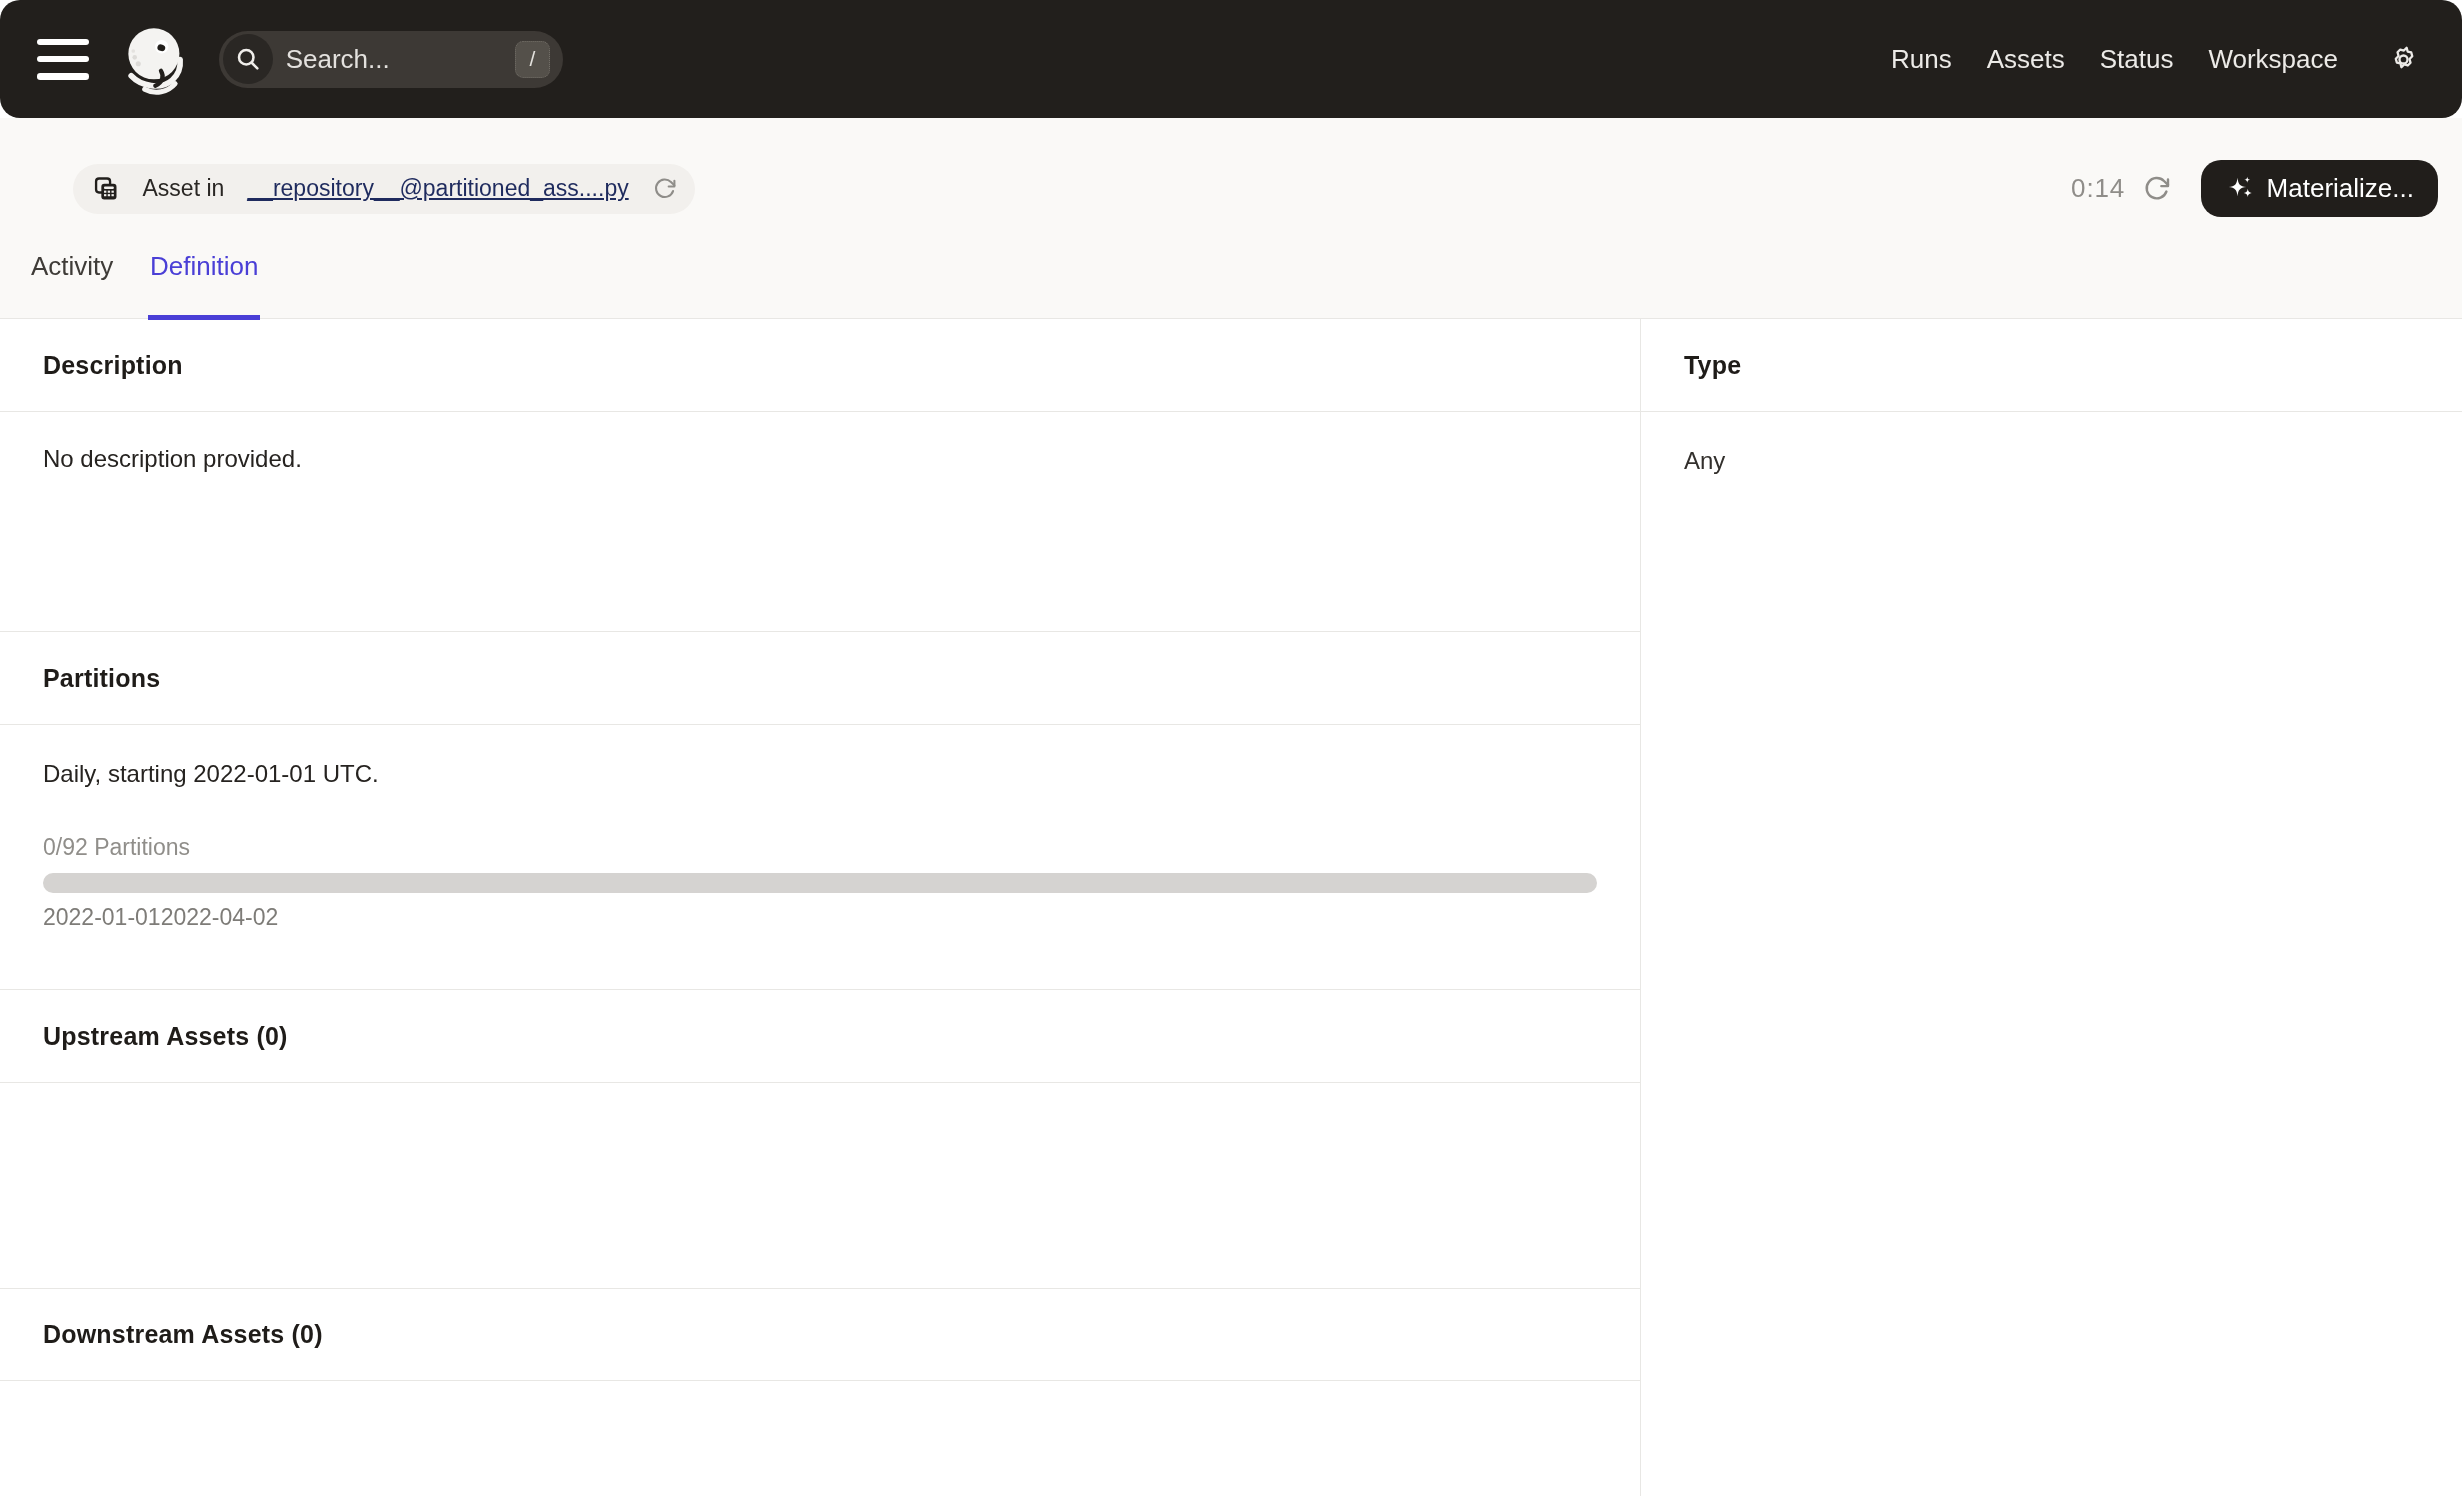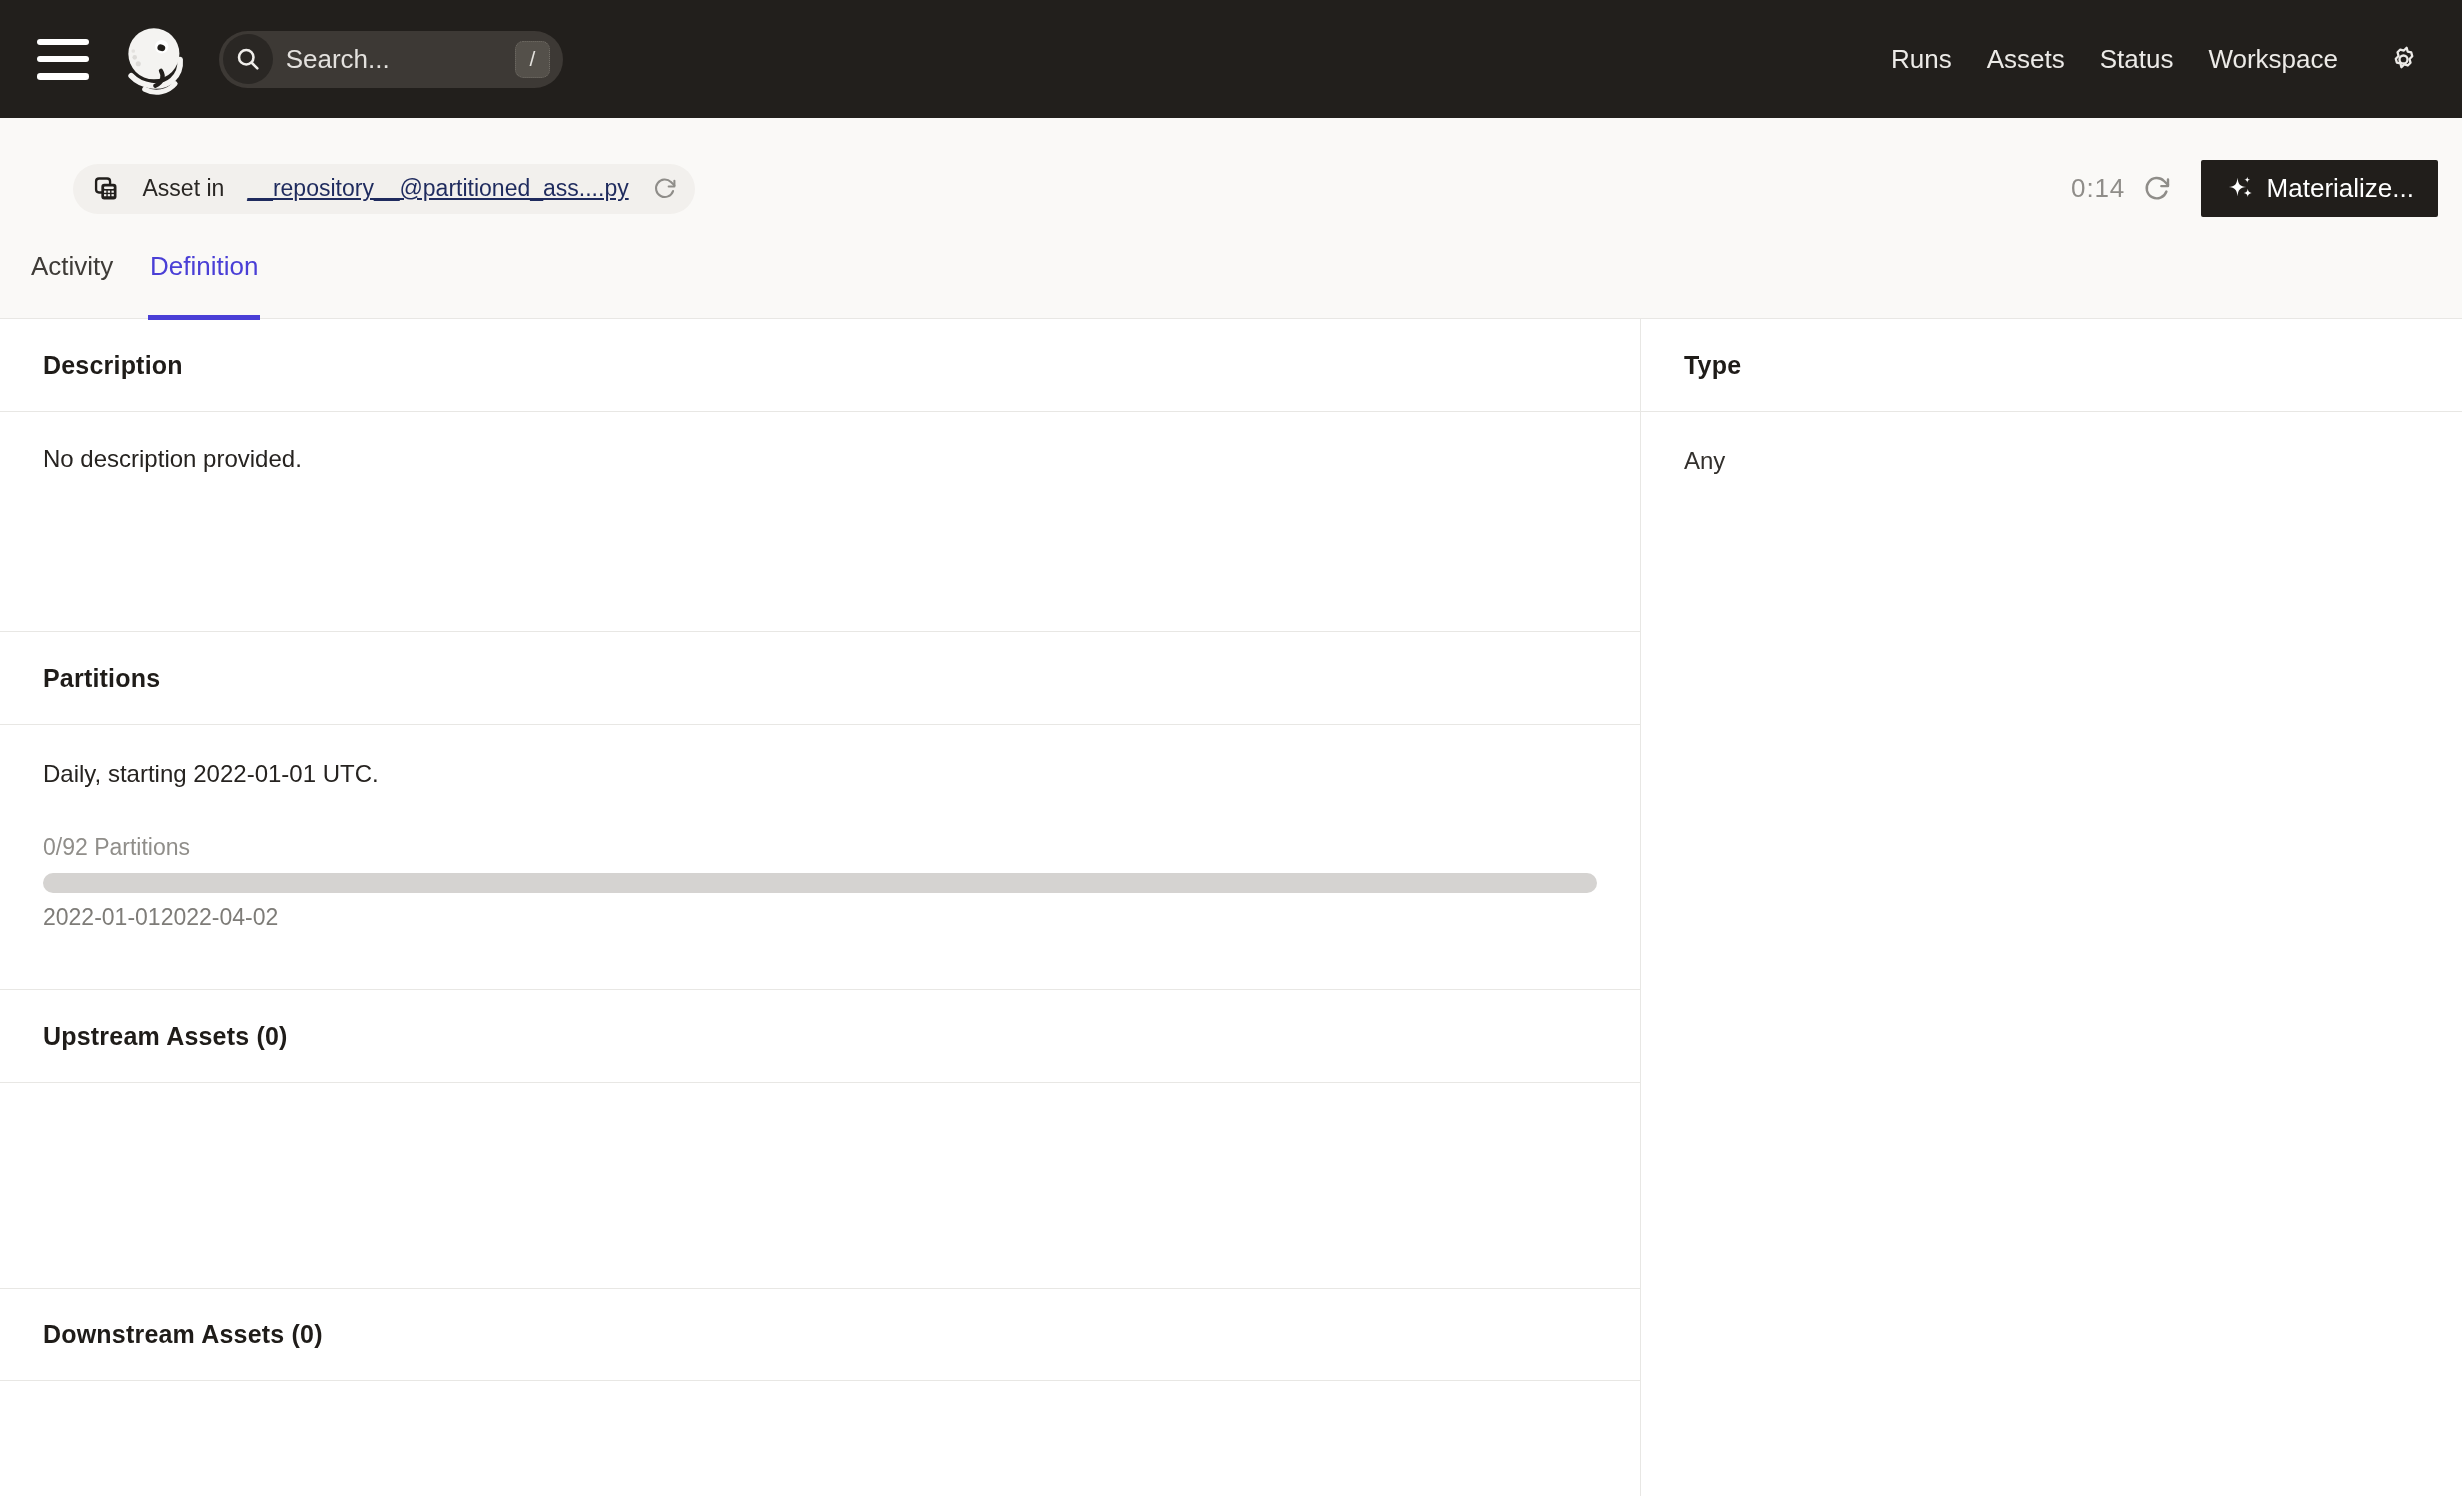--- a/index.html
+++ b/index.html
@@ -18,21 +18,21 @@
   body{
     font-family:"Liberation Sans",sans-serif;
     background:#FFFFFF;
     color:var(--ink);
     position:relative;
   }
 
   
   .topbar{
     height:118px;background:var(--navbar-bg);
-    display:flex;align-items:center;padding:0 43px 0 37px;
+    display:flex;align-items:center;padding:0 43px 0 37px;border-radius:20px;
   }
   .hamburger{width:52px;height:41px;display:flex;flex-direction:column;justify-content:space-between;cursor:pointer;margin-right:28px;}
   .hamburger span{display:block;height:6.5px;border-radius:3.2px;background:#FFFFFF;}
   .logo{width:78px;height:87px;margin-right:24px;flex:0 0 auto;}
   .searchbox{
     width:344px;height:57px;border-radius:29px;background:#3D3935;
     display:flex;align-items:center;position:relative;
   }
   .search-circle{
     width:50px;height:50px;border-radius:50%;background:#2A2724;
@@ -69,21 +69,21 @@
     margin-left:30px;height:50px;border-radius:25px;background:#F2F0ED;
     display:flex;align-items:center;gap:23px;padding:0 18.5px;font-size:23px;color:#2A2724;
   }
   .asset-badge .link{
     color:var(--link-navy);text-decoration:underline;cursor:pointer;
   }
   .header-meta{margin-left:auto;display:flex;align-items:center;gap:16.7px;}
   .timer{font-size:26px;color:#8F8D89;letter-spacing:0.9px;}
   .refresh-btn{display:flex;align-items:center;cursor:pointer;}
   .materialize-btn{
-    margin-left:13px;height:57px;border-radius:2px;background:#211E1B;border:none;
+    margin-left:13px;height:57px;border-radius:20px;background:#211E1B;border:none;
     display:flex;align-items:center;gap:12px;padding:0 24px;cursor:pointer;
     color:#FFFFFF;font-size:26px;font-weight:500;font-family:"Liberation Sans",sans-serif;
   }
   .tabs{position:absolute;bottom:-1.9px;left:29px;display:flex;gap:33px;}
   .tab{
     font-size:26px;font-weight:500;color:#3F3C38;cursor:pointer;
     padding:0 1.9px 33px;border-bottom:5.6px solid transparent;
   }
   .tab.active{color:var(--accent);border-bottom-color:var(--accent);padding-bottom:28px;}
 

